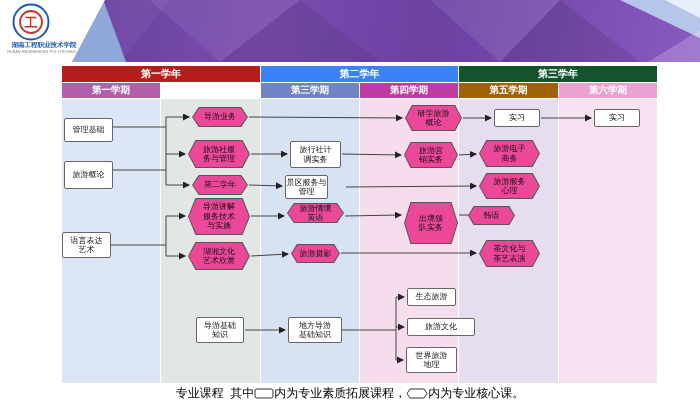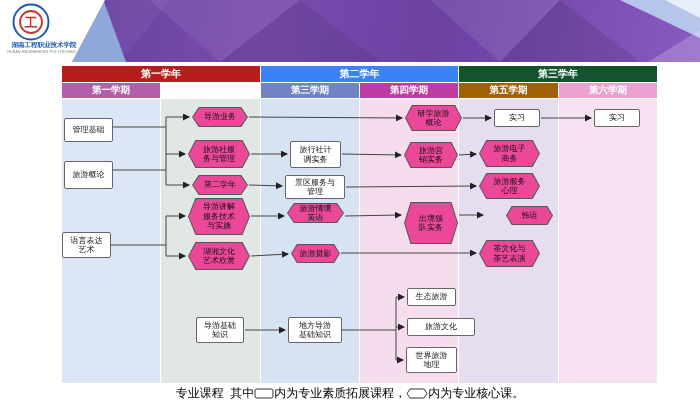--- a/index.html
+++ b/index.html
@@ -146,21 +146,21 @@
   <div class="node hex" style="left:188px;top:198px;width:62px;height:37px"><div class="hex-inner"><span>导游讲解
 服务技术
 与实施</span></div></div>
   <div class="node hex" style="left:188px;top:242px;width:62px;height:28px"><div class="hex-inner"><span>湖湘文化
 艺术欣赏</span></div></div>
   <div class="node rect" style="left:196px;top:317px;width:48px;height:26px"><span>导游基础
 知识</span></div>
 
   <div class="node rect" style="left:290px;top:141px;width:51px;height:27px"><span>旅行社计
 调实务</span></div>
-  <div class="node rect" style="left:285px;top:175px;width:60px;height:24px"><span>景区服务与
+  <div class="node rect" style="left:285px;top:175px;width:43px;height:24px"><span>景区服务与
 管理</span></div>
   <div class="node hex" style="left:287px;top:203px;width:57px;height:20px"><div class="hex-inner"><span>旅游情境
 英语</span></div></div>
   <div class="node hex" style="left:291px;top:244px;width:49px;height:19px"><div class="hex-inner"><span>旅游摄影</span></div></div>
   <div class="node rect" style="left:288px;top:317px;width:54px;height:26px"><span>地方导游
 基础知识</span></div>
 
   <div class="node hex" style="left:405px;top:105px;width:57px;height:26px"><div class="hex-inner"><span>研学旅游
 概论</span></div></div>
   <div class="node hex" style="left:404px;top:142px;width:54px;height:26px"><div class="hex-inner"><span>旅游营
@@ -170,21 +170,21 @@
   <div class="node rect" style="left:407px;top:288px;width:49px;height:18px"><span>生态旅游</span></div>
   <div class="node rect" style="left:407px;top:318px;width:68px;height:18px"><span>旅游文化</span></div>
   <div class="node rect" style="left:406px;top:347px;width:51px;height:26px"><span>世界旅游
 地理</span></div>
 
   <div class="node rect" style="left:494px;top:109px;width:46px;height:18px"><span>实习</span></div>
   <div class="node hex" style="left:479px;top:140px;width:61px;height:27px"><div class="hex-inner"><span>旅游电子
 商务</span></div></div>
   <div class="node hex" style="left:479px;top:173px;width:61px;height:26px"><div class="hex-inner"><span>旅游服务
 心理</span></div></div>
-  <div class="node hex" style="left:506px;top:206px;width:47px;height:19px"><div class="hex-inner"><span>韩语</span></div></div>
+  <div class="node hex" style="left:468px;top:206px;width:47px;height:19px"><div class="hex-inner"><span>韩语</span></div></div>
   <div class="node hex" style="left:479px;top:240px;width:61px;height:27px"><div class="hex-inner"><span>茶文化与
 茶艺表演</span></div></div>
 
   <div class="node rect" style="left:594px;top:109px;width:46px;height:18px"><span>实习</span></div>
 
   <div class="legend">
     <span>专业课程  其中</span><svg width="20" height="11">
         <rect x="1" y="1" width="18" height="9" rx="2" fill="#fff" stroke="#333"></rect>
       </svg><span>内为专业素质拓展课程，</span><svg width="22" height="11">
         <polygon points="4,1 18,1 21,5.5 18,10 4,10 1,5.5" fill="#fff" stroke="#333"></polygon>

